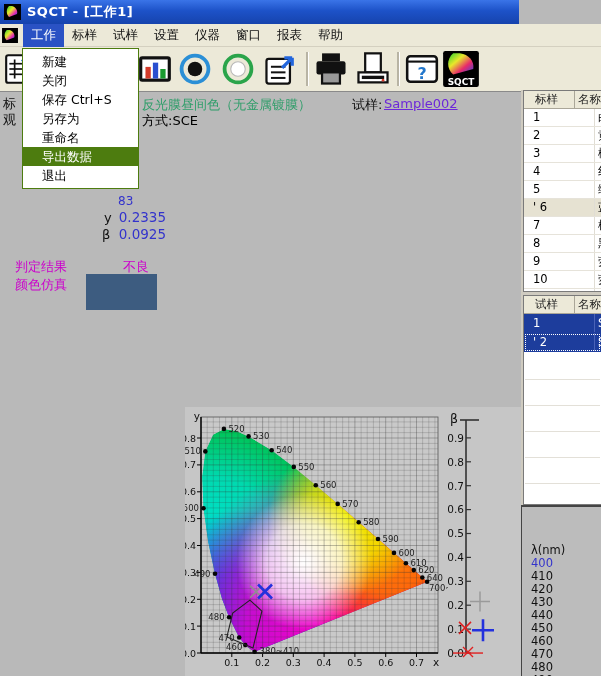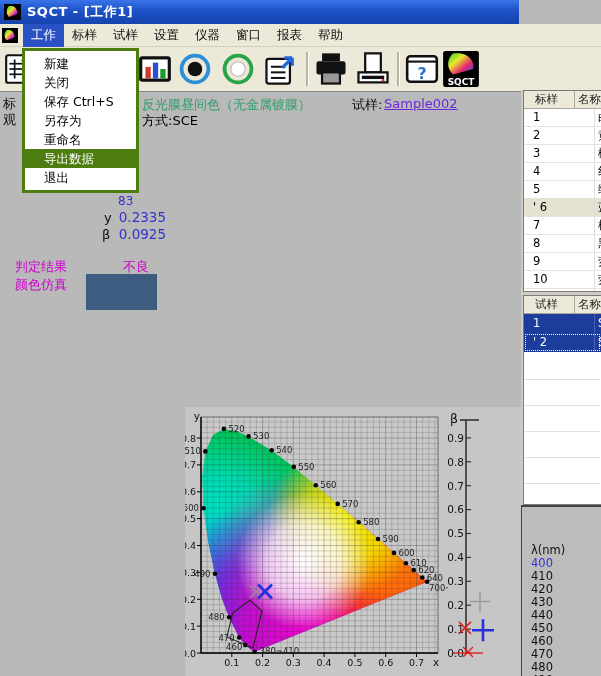--- a/index.html
+++ b/index.html
@@ -16,21 +16,21 @@
   .menubar .wicon{margin:0 5px 0 2px;display:flex;}
   .mitem{font-size:12.5px;color:#111;padding:3px 8px;cursor:default;}
   .mitem.active{background:#2a52c4;color:#fff;}
   
   .toolbar{position:absolute;left:0;top:47px;width:601px;height:45px;background:#ece9d8;
     border-bottom:1px solid #8a8a8a;box-sizing:border-box;}
   .tbtn{position:absolute;top:2px;width:38px;height:40px;display:flex;align-items:center;justify-content:center;}
   .tsep{position:absolute;top:5px;height:34px;width:2px;background:#b8b4a4;border-right:1px solid #fff;}
   
   #file-menu{position:absolute;left:22px;top:48px;width:117px;background:#fff;
-    border:3px solid #4d7c0f;padding:3px 0;z-index:50;box-sizing:border-box;}
+    border:1px solid #4d7c0f;padding:3px 0;z-index:50;box-sizing:border-box;}
   .fitem{font-size:12.5px;color:#000;height:19px;line-height:19px;padding-left:19px;white-space:nowrap;}
   .fitem.sel{background:#4d7c0f;color:#fff;}
   
   .abs{position:absolute;white-space:nowrap;}
   .t13{font-size:13px;color:#111;}
   .blue{color:#6d28d9;text-decoration:underline;}
   .magenta{color:#cc00cc;}
   .green{color:#2f9e6a;}
   .valrow{position:absolute;left:100px;width:66px;text-align:right;font-size:13.5px;color:#3333cc;}
   .clipnum{position:absolute;left:118px;width:48px;text-align:left;font-size:12px;color:#3333cc;}

